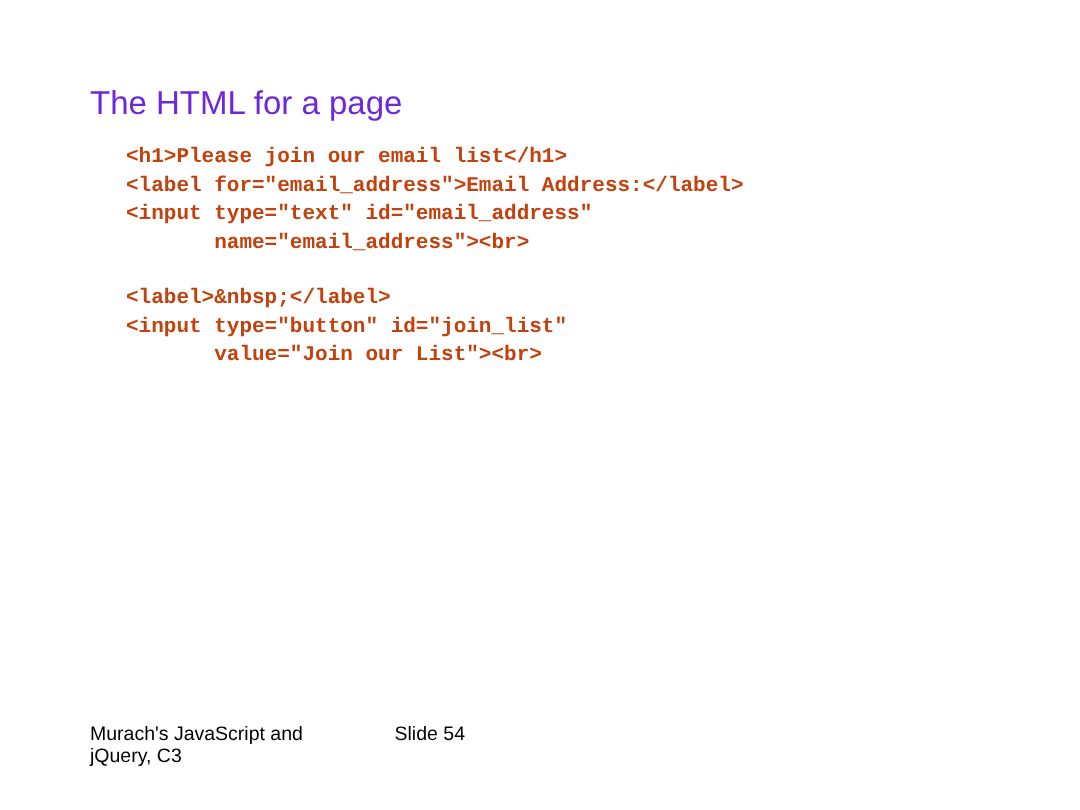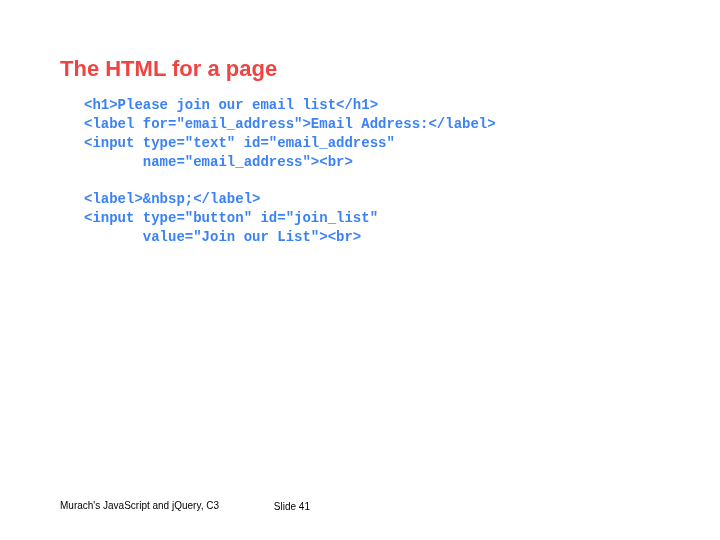--- a/index.html
+++ b/index.html
@@ -10,42 +10,42 @@
     font-family: Arial, Helvetica, sans-serif;
     position: relative;
   }
   .slide {
     width: 100%;
     height: 100%;
     padding: 56px 60px 0 60px;
     position: relative;
   }
   .title {
-    color: #ef4444;
+    color: #6d28d9;
     font-size: 22px;
-    font-weight: bold;
+    font-weight: normal;
     margin-bottom: 14px;
   }
   .code-block {
     font-family: "Courier New", Courier, monospace;
     font-size: 14px;
     font-weight: bold;
-    color: #3b82f6;
+    color: #c2410c;
     line-height: 1.35;
     white-space: pre;
     padding-left: 24px;
   }
   .footer {
     position: absolute;
     bottom: 28px;
     left: 60px;
     right: 36px;
     display: flex;
-    align-items: center;
-    font-size: 10px;
+    align-items: flex-start;
+    font-size: 13px;
     color: #000;
   }
   .footer-left {
     width: 170px;
     line-height: 1.2;
   }
   .footer-center {
     flex: 1;
     text-align: center;
   }
@@ -62,15 +62,15 @@
   <div class="code-block">&lt;h1&gt;Please join our email list&lt;/h1&gt;
 &lt;label for="email_address"&gt;Email Address:&lt;/label&gt;
 &lt;input type="text" id="email_address"
        name="email_address"&gt;&lt;br&gt;
 
 &lt;label&gt;&amp;nbsp;&lt;/label&gt;
 &lt;input type="button" id="join_list"
        value="Join our List"&gt;&lt;br&gt;</div>
   <div class="footer">
     <div class="footer-left">Murach's JavaScript and jQuery, C3</div>
-    <div class="footer-right">Slide 41</div>
+    <div class="footer-right">Slide 54</div>
   </div>
 </div>
 
 </body></html>

